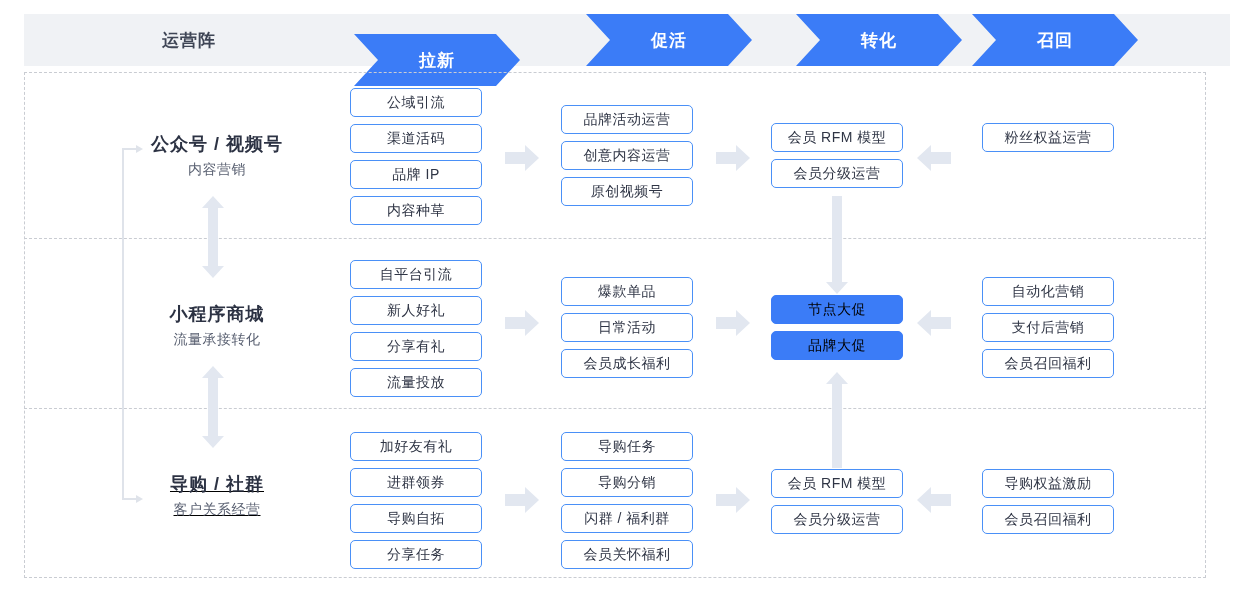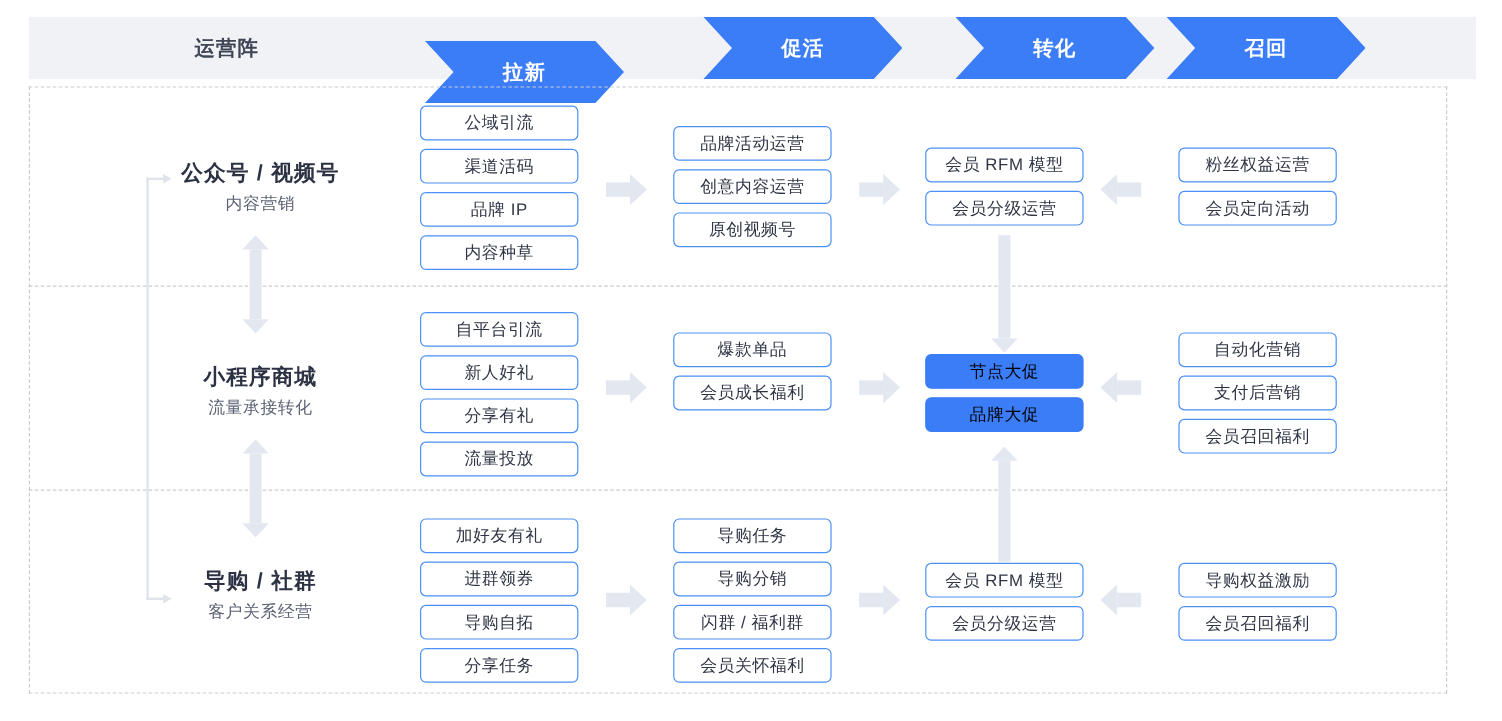--- a/index.html
+++ b/index.html
@@ -143,21 +143,21 @@
   </div>
 
   <div class="channel" style="left:112px;top:131px;">
     <div class="name">公众号 / 视频号</div>
     <div class="sub">内容营销</div>
   </div>
   <div class="channel" style="left:112px;top:301px;">
     <div class="name">小程序商城</div>
     <div class="sub">流量承接转化</div>
   </div>
-  <div class="channel" style="left:112px;top:471px;">
+  <div class="channel" style="left:112px;top:471px;text-decoration:underline;">
     <div class="name">导购 / 社群</div>
     <div class="sub">客户关系经营</div>
   </div>
 
   <div class="vdbl" style="left:202px;top:196px;height:82px;">
     <div class="ah up"></div>
     <div class="shaft" style="top:12px;height:58px;"></div>
     <div class="ah dn"></div>
   </div>
   <div class="vdbl" style="left:202px;top:366px;height:82px;">
@@ -203,37 +203,37 @@
     <div class="tag">会员分级运营</div>
   </div>
 
   <div class="harrow left" style="left:917px;top:145px;">
     <div class="shaft"></div>
       <div class="head"></div>
   </div>
 
   <div class="stack" style="left:982px;top:123px;">
     <div class="tag">粉丝权益运营</div>
-    <div class="tag">会员定向活动</div>
   </div>
 
   <div class="stack" style="left:350px;top:260px;">
     <div class="tag">自平台引流</div>
     <div class="tag">新人好礼</div>
     <div class="tag">分享有礼</div>
     <div class="tag">流量投放</div>
   </div>
 
   <div class="harrow right" style="left:505px;top:310px;">
     <div class="shaft"></div>
       <div class="head"></div>
   </div>
 
   <div class="stack" style="left:561px;top:277px;">
     <div class="tag">爆款单品</div>
+    <div class="tag">日常活动</div>
     <div class="tag">会员成长福利</div>
   </div>
 
   <div class="harrow right" style="left:716px;top:310px;">
     <div class="shaft"></div>
       <div class="head"></div>
   </div>
 
   <div class="stack" style="left:771px;top:295px;">
     <div class="tag filled">节点大促</div>

